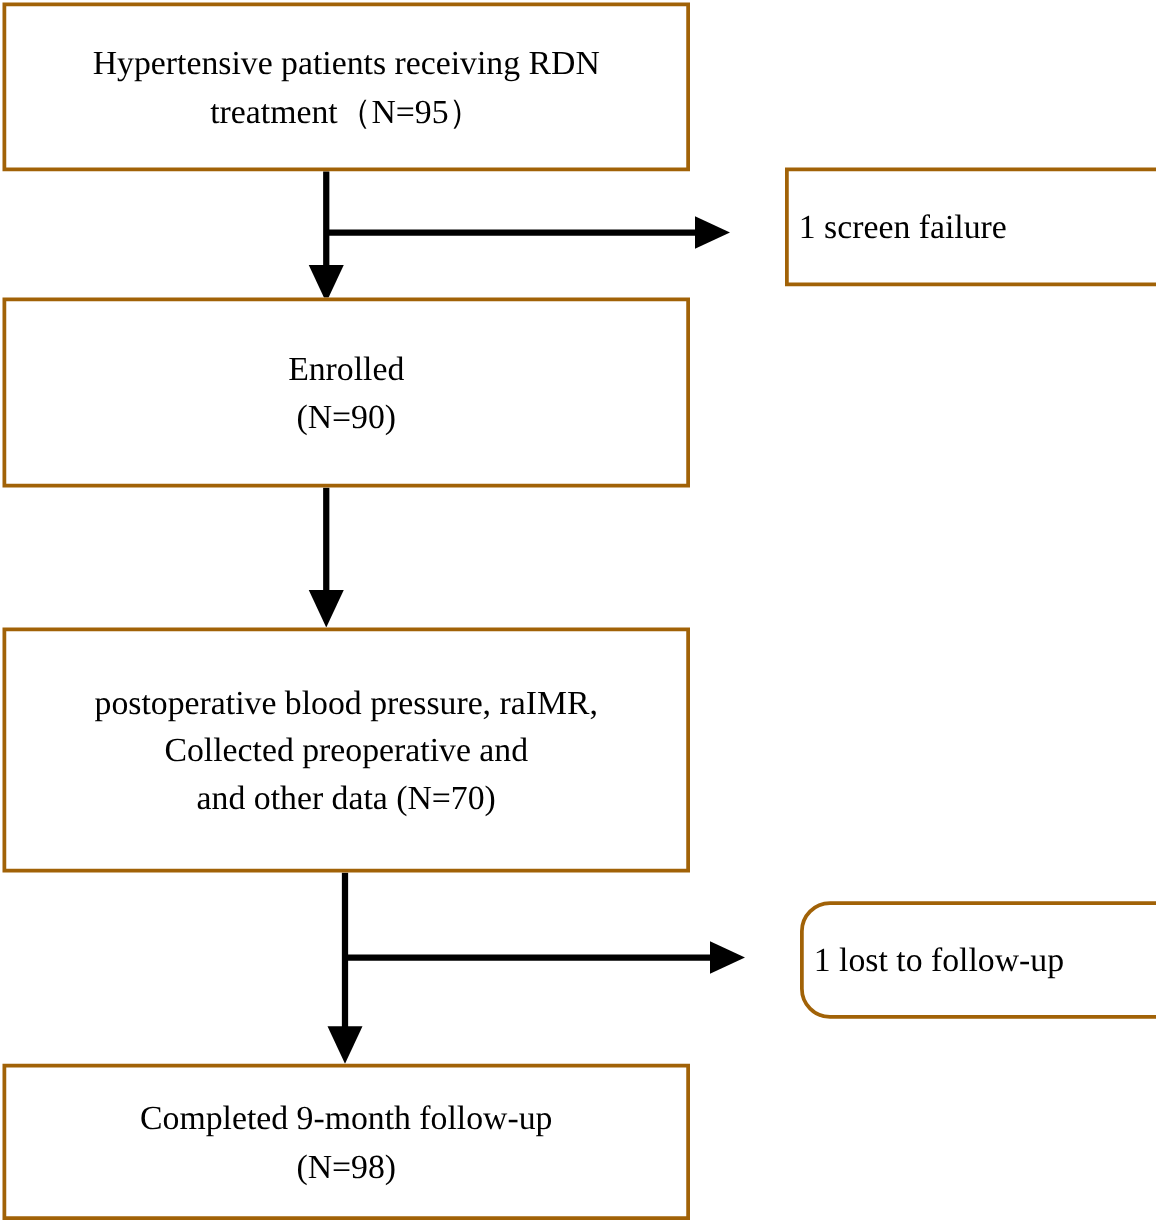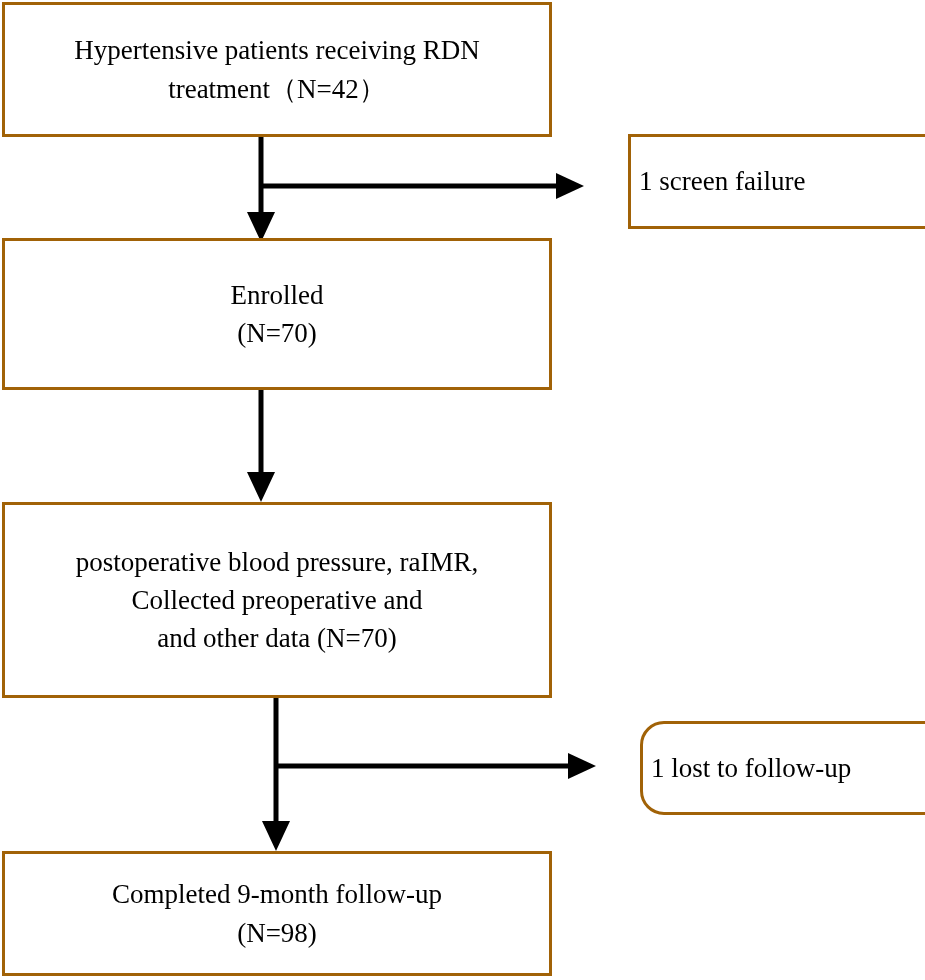--- a/index.html
+++ b/index.html
@@ -97,30 +97,30 @@
     </g>
 
     <g>
       <line x1="276" y1="766" x2="582" y2="766" stroke-width="5"></line>
       <polygon points="596,766 568,753 568,779"></polygon>
     </g>
   </svg>
 
   <div class="node" id="node-enrollment">
     <span class="line">Hypertensive patients receiving RDN</span>
-    <span class="line">treatment（N=42）</span>
+    <span class="line">treatment（N=95）</span>
   </div>
 
   <div class="node left-align" id="node-screen-fail">
     <span class="line">1 screen failure</span>
   </div>
 
   <div class="node" id="node-enrolled">
     <span class="line">Enrolled</span>
-    <span class="line">(N=70)</span>
+    <span class="line">(N=90)</span>
   </div>
 
   <div class="node" id="node-data-collect">
     <span class="line">postoperative blood pressure, raIMR,</span>
     <span class="line">Collected preoperative and</span>
     <span class="line">and other data (N=70)</span>
   </div>
 
   <div class="node left-align" id="node-lost-fu">
     <span class="line">1 lost to follow-up</span>

